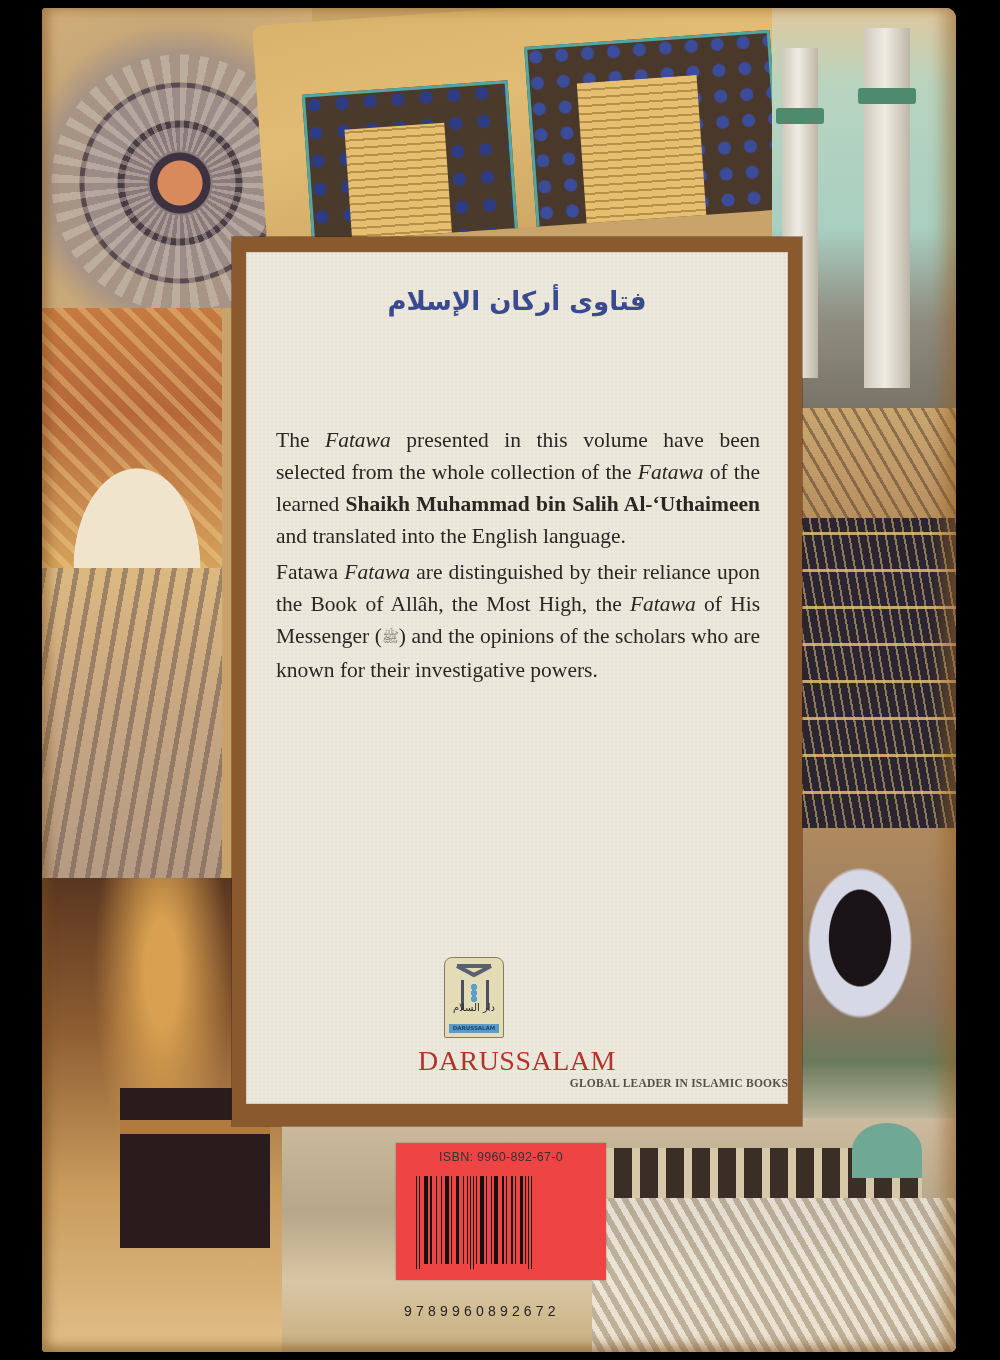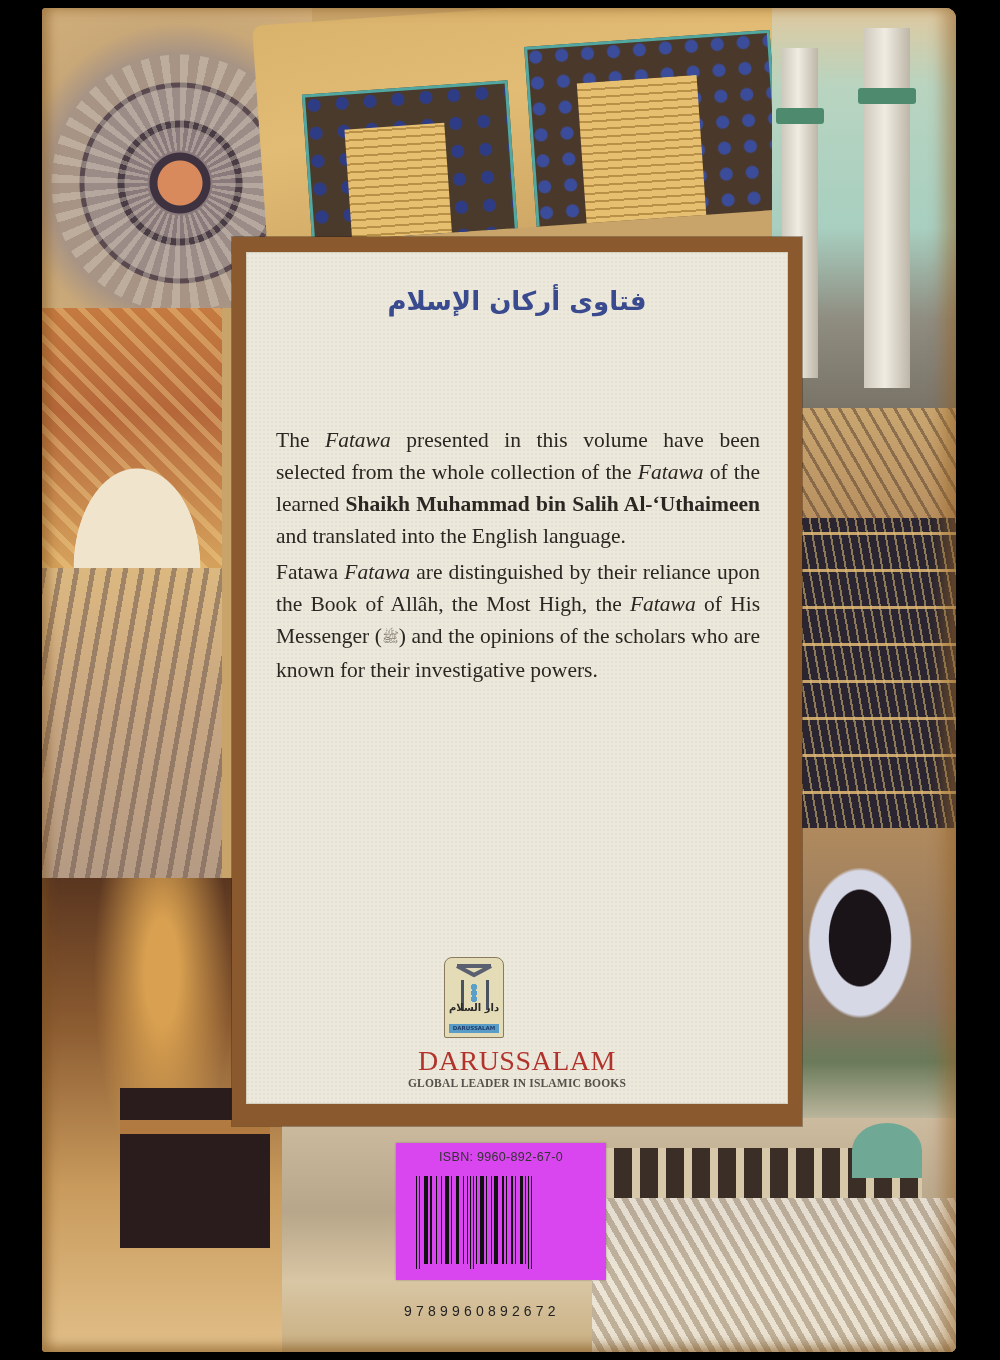--- a/index.html
+++ b/index.html
@@ -95,29 +95,29 @@
   .saw { font-size:14px; vertical-align:1px; color:#7a7468; }
   .logo { position:absolute; left:198px; top:705px; width:58px; height:79px;
     border:1.5px solid #8a7a60; border-radius:8px 8px 2px 2px; background:#e4dcb6; }
   .logo .book { position:absolute; left:12px; top:6px; width:34px; height:14px;
     border-top:4px solid #5a6070; border-left:0; transform:skewY(0); }
   .logo .book::before, .logo .book::after { content:""; position:absolute; top:-4px; width:20px; height:4px; background:#5a6070; }
   .logo .book::before { left:0; transform:rotate(28deg); transform-origin:left; }
   .logo .book::after { right:0; transform:rotate(-28deg); transform-origin:right; }
   .logo .bldg { position:absolute; left:16px; top:22px; width:22px; height:30px; border-left:3px solid #4a5260; border-right:3px solid #4a5260; }
   .logo .bldg::before { content:""; position:absolute; left:6px; top:4px; width:8px; height:18px; background: radial-gradient(circle,#5aa0c8 0 3px,transparent 3.5px) 0 0/8px 6px; }
-  .logo .arabic { position:absolute; left:0; right:0; top:44px; text-align:center; direction:rtl; font-family:"DejaVu Sans", sans-serif; font-size:10px; font-weight:bold; color:#2a2a2a; }
+  .logo .arabic { position:absolute; left:0; right:0; top:44px; text-align:center; direction:rtl; font-family:"DejaVu Sans", sans-serif; font-size:10px; font-weight:normal; color:#2a2a2a; }
   .logo .band { position:absolute; left:4px; right:4px; bottom:4px; height:9px; background:#5a9cc8; color:#1f3f6a; font-family:"DejaVu Sans", sans-serif; font-size:5.5px; font-weight:bold; text-align:center; line-height:9px; }
   .brand { position:absolute; left:0; right:0; top:793px; text-align:center;
     font-family:"Liberation Serif", serif; font-size:28px; letter-spacing:0.5px; color:#b2332c; }
-  .tagline { position:absolute; left:0; right:0; top:825px; text-align:center;
+  .tagline { position:absolute; left:0; right:0; top:825px; text-align:right;
     font-family:"Liberation Serif", serif; font-size:11.5px; font-weight:bold; color:#555049; letter-spacing:0.2px; }
 
   
-  .barcode { position:absolute; left:396px; top:1143px; width:210px; height:137px; background:#d946ef; box-shadow:0 0 2px rgba(0,0,0,.3); }
+  .barcode { position:absolute; left:396px; top:1143px; width:210px; height:137px; background:#ef4444; box-shadow:0 0 2px rgba(0,0,0,.3); }
   .isbn { position:absolute; left:0; right:0; top:7px; text-align:center; font-family:"Liberation Sans", sans-serif; font-size:12.5px; color:#333; letter-spacing:0.3px; }
   .bars { position:absolute; left:20px; top:33px; width:182px; height:93px; display:flex; align-items:flex-start; }
   .bars span { display:block; height:88px; background:#111; margin-right:2px; }
   .bars span.g { height:93px; }
   .ean { position:absolute; left:8px; right:0; top:119px; font-family:"Liberation Sans", sans-serif; font-size:14px; letter-spacing:4.2px; color:#222;margin-top:41px; }
 </style>
 </head>
 <body>
 
 <div class="cover">

